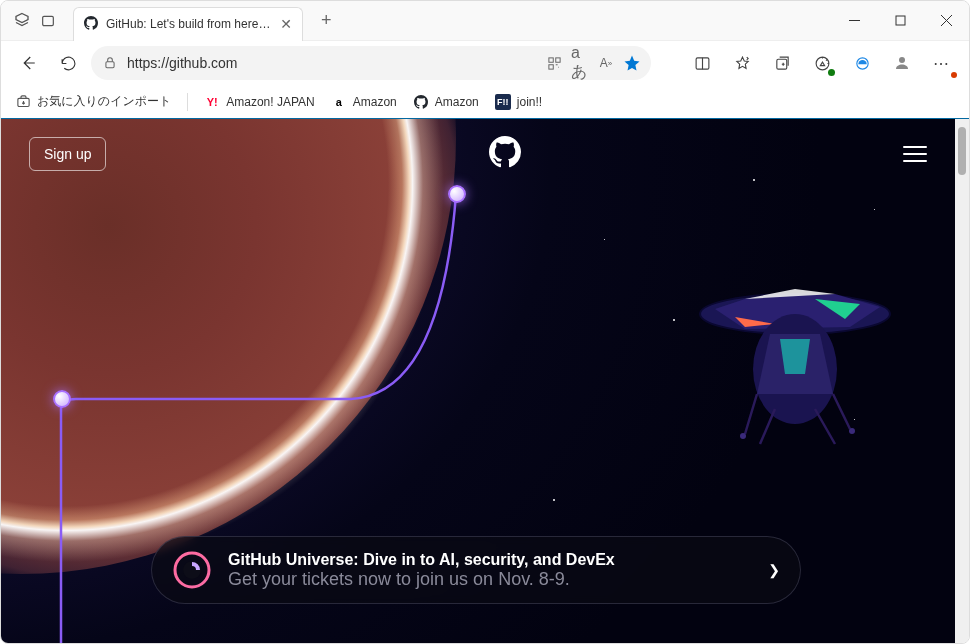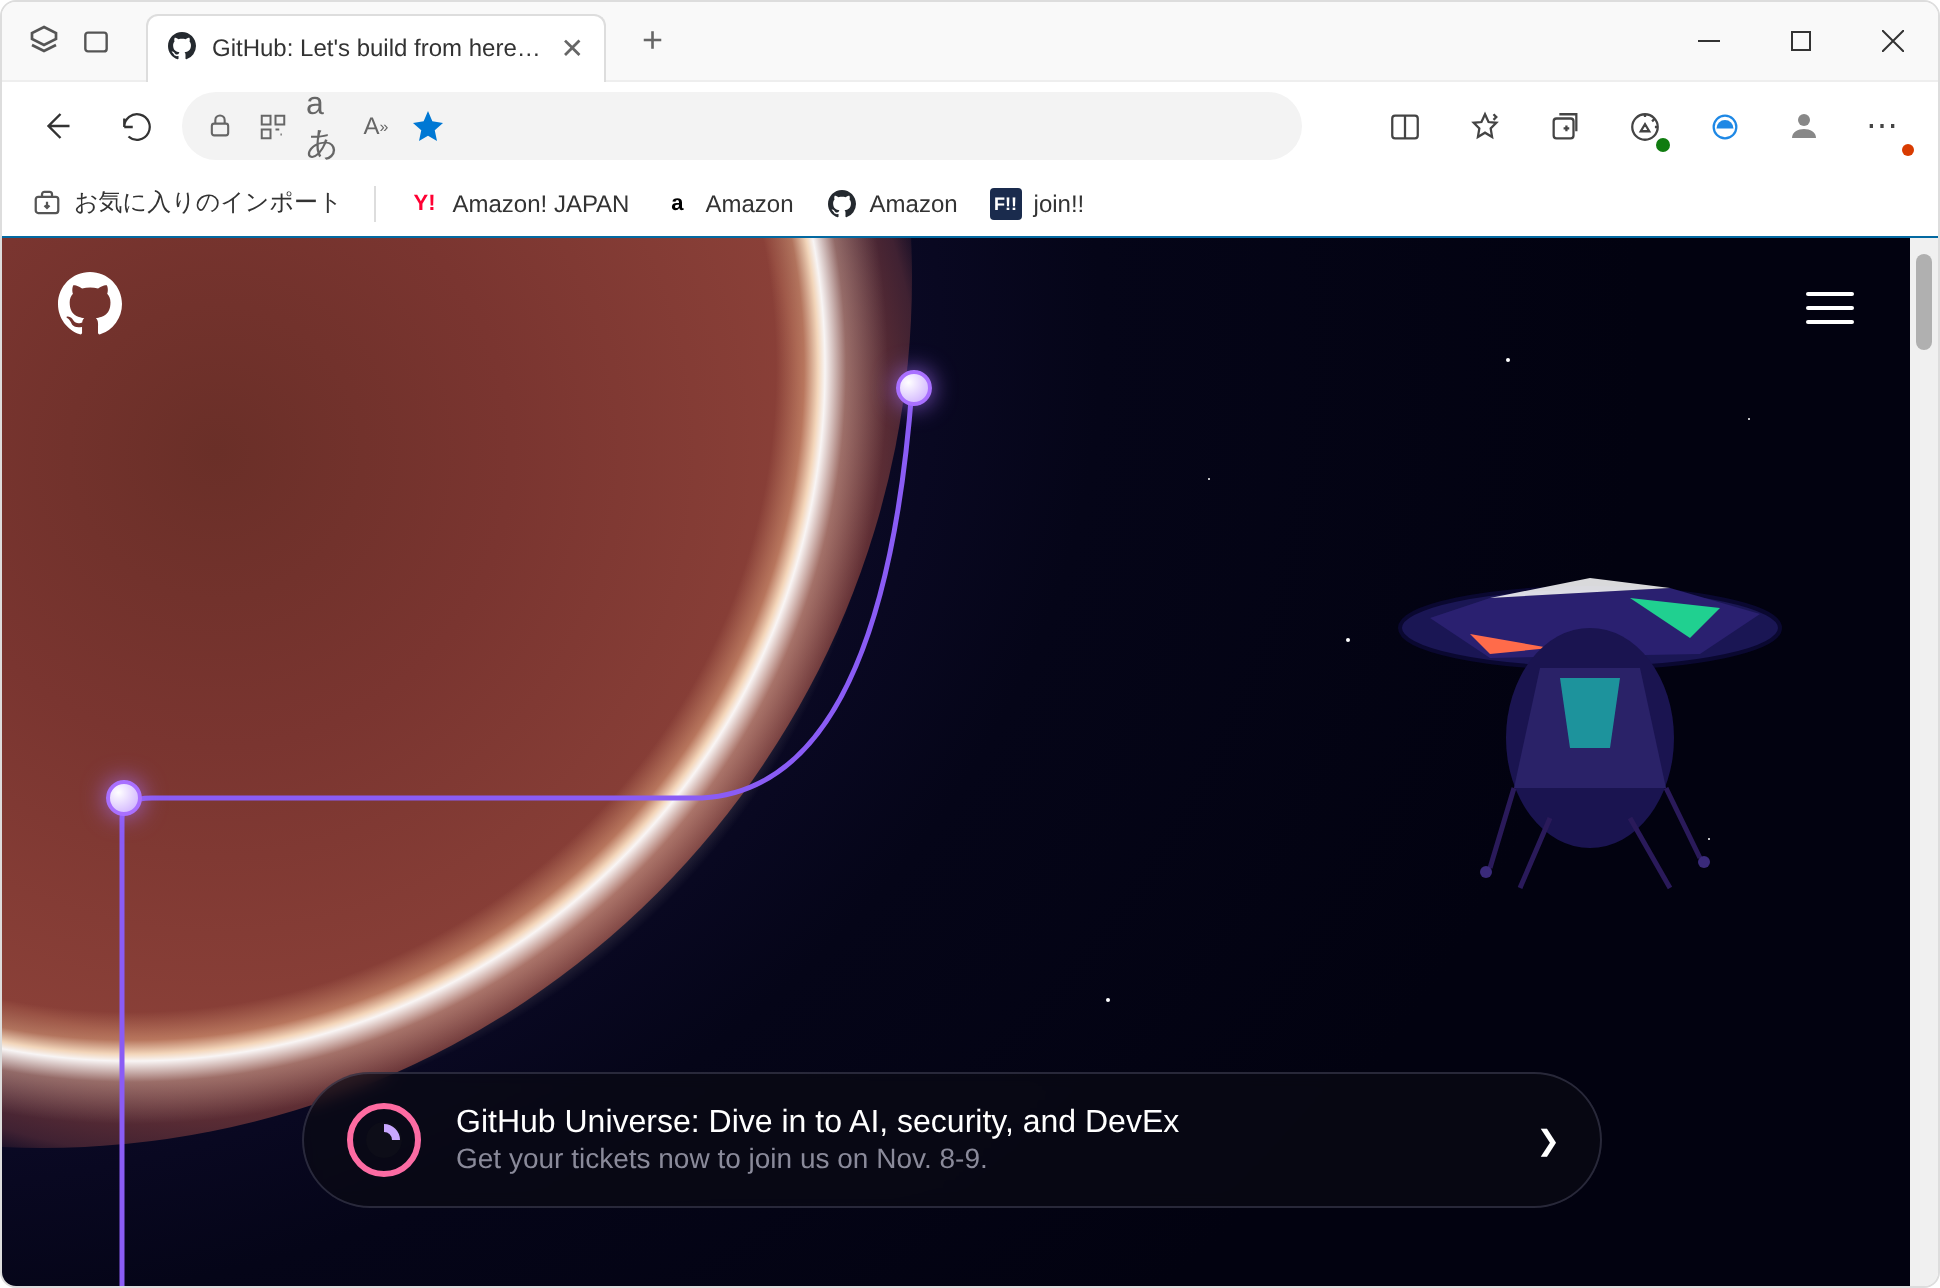--- a/index.html
+++ b/index.html
@@ -60,22 +60,22 @@
 .page-header { position: absolute; top: 0; left: 0; right: 0; height: 70px; display: flex; align-items: center; justify-content: space-between; padding: 0 28px; z-index: 10; }
 .signup-btn { border: 1px solid rgba(255,255,255,0.6); color: #fff; background: transparent; padding: 8px 14px; border-radius: 6px; font-size: 14px; font-weight: 500; }
 .gh-logo { color: #fff; }
 .hamburger { width: 24px; display: flex; flex-direction: column; gap: 5px; }
 .hamburger span { height: 2px; background: #fff; border-radius: 1px; }
 
 
 .callout { position: absolute; left: 150px; bottom: 40px; right: 150px; max-width: 650px; height: 68px; background: rgba(10,10,20,0.7); border: 1px solid rgba(120,120,150,0.3); border-radius: 40px; display: flex; align-items: center; gap: 16px; padding: 0 20px; backdrop-filter: blur(4px); }
 .callout-icon { width: 40px; height: 40px; display: flex; align-items: center; justify-content: center; }
 .callout-text { flex: 1; }
-.callout-title { color: #fff; font-size: 16px; font-weight: 400; }
-.callout-sub { color: #8a8a9a; font-size: 14px; }
+.callout-title { color: #fff; font-size: 16px; font-weight: 700; }
+.callout-sub { color: #8a8a9a; font-size: 18px; }
 .callout-arrow { color: #fff; font-size: 14px; }
 
 
 .scrollbar { width: 14px; background: #f0f0f0; border-radius: 0 0 6px 0; position: relative; }
 .scroll-thumb { position: absolute; top: 8px; left: 3px; right: 3px; height: 48px; background: #b0b0b0; border-radius: 4px; }
 
 
 .red-dot { position: absolute; bottom: 2px; right: 2px; width: 6px; height: 6px; background: #d83b01; border-radius: 50%; }
 .ext-wrap { position: relative; }
 </style>
@@ -135,20 +135,21 @@
         <path d="M3 12a9 9 0 1 1 3 6.7M3 12V6m0 6h6"></path>
       </svg>
   </div>
   <div class="address">
     <span class="addr-icon">
       <svg width="14" height="14" viewBox="0 0 24 24" fill="none" stroke="#666" stroke-width="1.8">
           <rect x="5" y="10" width="14" height="10" rx="2"></rect>
           <path d="M8 10V7a4 4 0 018 0v3"></path>
         </svg>
     </span>
+    <input value="https://github.com" style="">
     <span class="addr-icon">
       <svg width="15" height="15" viewBox="0 0 24 24" fill="none" stroke="#666" stroke-width="1.6">
           <rect x="3" y="3" width="7" height="7"></rect>
           <rect x="14" y="3" width="7" height="7"></rect>
           <rect x="3" y="14" width="7" height="7"></rect>
           <path d="M18 18h1m-5-4h3"></path>
         </svg>
     </span>
     <span class="addr-icon" style="font-size:16px;color:#666;">aあ</span>
     <span class="addr-icon" style="font-size:12px;color:#666;">A<sup style="font-size:8px">»</sup></span>
@@ -263,20 +264,21 @@
         <ellipse cx="110" cy="90" rx="42" ry="55" fill="#1a1450"></ellipse>
         <path d="M85 55 L135 55 L148 115 L72 115 Z" fill="#2a2268"></path>
         <path d="M95 60 L125 60 L120 95 L100 95 Z" fill="#15e0c0" opacity="0.6"></path>
         <path d="M72 115 L60 155 M148 115 L165 150 M90 130 L75 165 M130 130 L150 165" stroke="#2a1a5a" stroke-width="2.5" fill="none"></path>
         <circle cx="58" cy="157" r="3" fill="#3a2a7a"></circle>
         <circle cx="167" cy="152" r="3" fill="#3a2a7a"></circle>
       </svg>
     </div>
 
     <div class="page-header">
+      <button class="signup-btn">Sign up</button>
       <div class="gh-logo">
         <svg width="32" height="32" viewBox="0 0 16 16" fill="#fff">
             <path d="M8 0C3.58 0 0 3.58 0 8c0 3.54 2.29 6.53 5.47 7.59.4.07.55-.17.55-.38 0-.19-.01-.82-.01-1.49-2.01.37-2.53-.49-2.69-.94-.09-.23-.48-.94-.82-1.13-.28-.15-.68-.52-.01-.53.63-.01 1.08.58 1.23.82.72 1.21 1.87.87 2.33.66.07-.52.28-.87.51-1.07-1.78-.2-3.64-.89-3.64-3.95 0-.87.31-1.59.82-2.15-.08-.2-.36-1.02.08-2.12 0 0 .67-.21 2.2.82.64-.18 1.32-.27 2-.27.68 0 1.36.09 2 .27 1.53-1.04 2.2-.82 2.2-.82.44 1.1.16 1.92.08 2.12.51.56.82 1.27.82 2.15 0 3.07-1.87 3.75-3.65 3.95.29.25.54.73.54 1.48 0 1.07-.01 1.93-.01 2.2 0 .21.15.46.55.38A8.013 8.013 0 0016 8c0-4.42-3.58-8-8-8z"></path>
           </svg>
       </div>
       <div class="hamburger">
           <span></span>
           <span></span>
           <span></span>
         </div>

